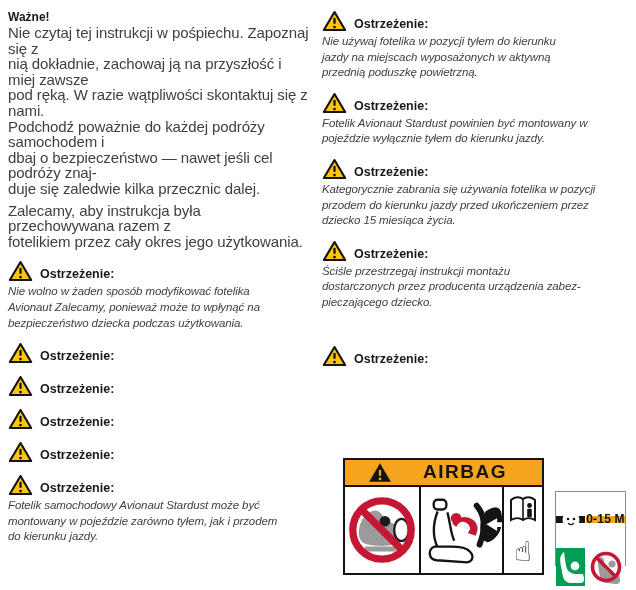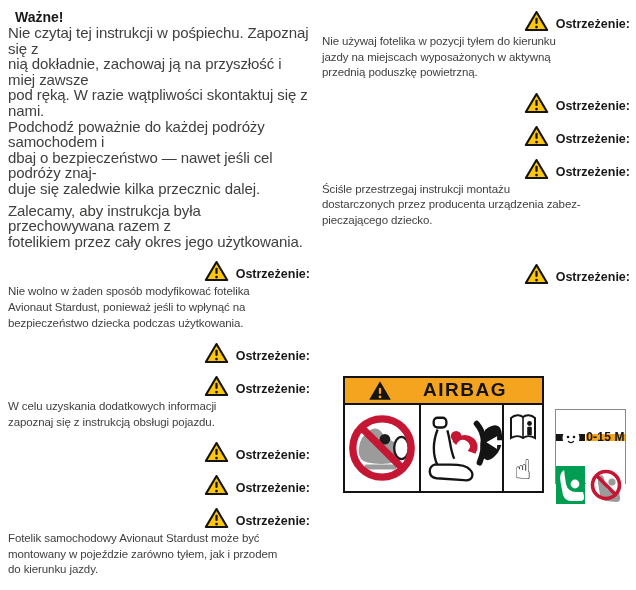--- a/index.html
+++ b/index.html
@@ -4,29 +4,29 @@
 <style>
   html,body{margin:0;padding:0;}
   body{
     width:636px;height:590px;background:#ffffff;overflow:hidden;
     font-family:"Liberation Sans",sans-serif;color:#3f3f3e;
   }
   .page{display:flex;gap:12px;padding:8px 6px 0 8px;}
   .col{width:302px;flex:0 0 auto;}
   .col.right{width:308px;}
 
-  .intro-title{font-weight:bold;color:#191919;font-size:14px;line-height:16px;margin:1px 0 0 7px;}
+  .intro-title{font-weight:bold;color:#191919;font-size:12px;line-height:16px;margin:1px 0 0 0;}
   .para{font-size:15px;line-height:15.6px;letter-spacing:-0.1px;white-space:pre-line;}
   .para.second{margin-top:6px;}
 
   .warn{margin-top:11px;}
-  .warn-head{display:flex;align-items:flex-end;gap:7px;margin-bottom:2px;justify-content:flex-end;}
+  .warn-head{display:flex;align-items:flex-end;gap:7px;margin-bottom:2px;}
   .tri-icon{width:25px;height:22px;flex:0 0 auto;}
   .warn-label{font-weight:bold;color:#191919;font-size:12.5px;line-height:14px;padding-bottom:1px;}
-  .warn-text{font-size:11.5px;line-height:15.6px;letter-spacing:-0.1px;white-space:pre-line;}
+  .warn-text{font-size:11.5px;line-height:15.6px;letter-spacing:-0.1px;white-space:pre-line;font-style:italic;}
   .warn.spaced{margin-top:34px;}
 
   
   .labels-row{margin-top:91px;margin-left:21px;display:flex;gap:11px;align-items:flex-start;}
   .airbag{width:201px;border:2px solid #131313;background:#fff;box-sizing:border-box;}
   .airbag-header{height:25px;background:#f5a41f;border-bottom:2px solid #131313;
     display:flex;align-items:center;}
   .airbag-header .tri-black{width:26px;height:21px;margin-left:22px;flex:0 0 auto;}
   .airbag-title{font-weight:bold;font-size:19px;color:#141414;letter-spacing:1.5px;
     flex:1;text-align:center;padding-right:5px;}
@@ -77,42 +77,40 @@
 fotelikiem przez cały okres jego użytkowania.</div>
 
     <div class="warn">
       <div class="warn-head">
         <svg class="tri-icon">
             <use href="#sym-tri"></use>
           </svg>
         <span class="warn-label">Ostrzeżenie:</span>
       </div>
       <div class="warn-text">Nie wolno w żaden sposób modyfikować fotelika
-Avionaut Stardust, ponieważ jeśli to wpłynąć na
+Avionaut Zalecamy, ponieważ może to wpłynąć na
 bezpieczeństwo dziecka podczas użytkowania.</div>
     </div>
 
     <div class="warn">
       <div class="warn-head">
         <svg class="tri-icon">
             <use href="#sym-tri"></use>
           </svg>
         <span class="warn-label">Ostrzeżenie:</span>
       </div>
     </div>
 
     <div class="warn">
       <div class="warn-head">
         <svg class="tri-icon">
             <use href="#sym-tri"></use>
           </svg>
         <span class="warn-label">Ostrzeżenie:</span>
       </div>
-      <div class="warn-text">W celu uzyskania dodatkowych informacji
-zapoznaj się z instrukcją obsługi pojazdu.</div>
     </div>
 
     <div class="warn">
       <div class="warn-head">
         <svg class="tri-icon">
             <use href="#sym-tri"></use>
           </svg>
         <span class="warn-label">Ostrzeżenie:</span>
       </div>
     </div>
@@ -153,29 +151,34 @@
 przednią poduszkę powietrzną.</div>
     </div>
 
     <div class="warn">
       <div class="warn-head">
         <svg class="tri-icon">
             <use href="#sym-tri"></use>
           </svg>
         <span class="warn-label">Ostrzeżenie:</span>
       </div>
-    </div>
-
-    <div class="warn">
-      <div class="warn-head">
-        <svg class="tri-icon">
-            <use href="#sym-tri"></use>
-          </svg>
-        <span class="warn-label">Ostrzeżenie:</span>
-      </div>
+      <div class="warn-text">Fotelik Avionaut Stardust powinien być montowany w
+pojeździe wyłącznie tyłem do kierunku jazdy.</div>
+    </div>
+
+    <div class="warn">
+      <div class="warn-head">
+        <svg class="tri-icon">
+            <use href="#sym-tri"></use>
+          </svg>
+        <span class="warn-label">Ostrzeżenie:</span>
+      </div>
+      <div class="warn-text">Kategorycznie zabrania się używania fotelika w pozycji
+przodem do kierunku jazdy przed ukończeniem przez
+dziecko 15 miesiąca życia.</div>
     </div>
 
     <div class="warn">
       <div class="warn-head">
         <svg class="tri-icon">
             <use href="#sym-tri"></use>
           </svg>
         <span class="warn-label">Ostrzeżenie:</span>
       </div>
       <div class="warn-text">Ściśle przestrzegaj instrukcji montażu

